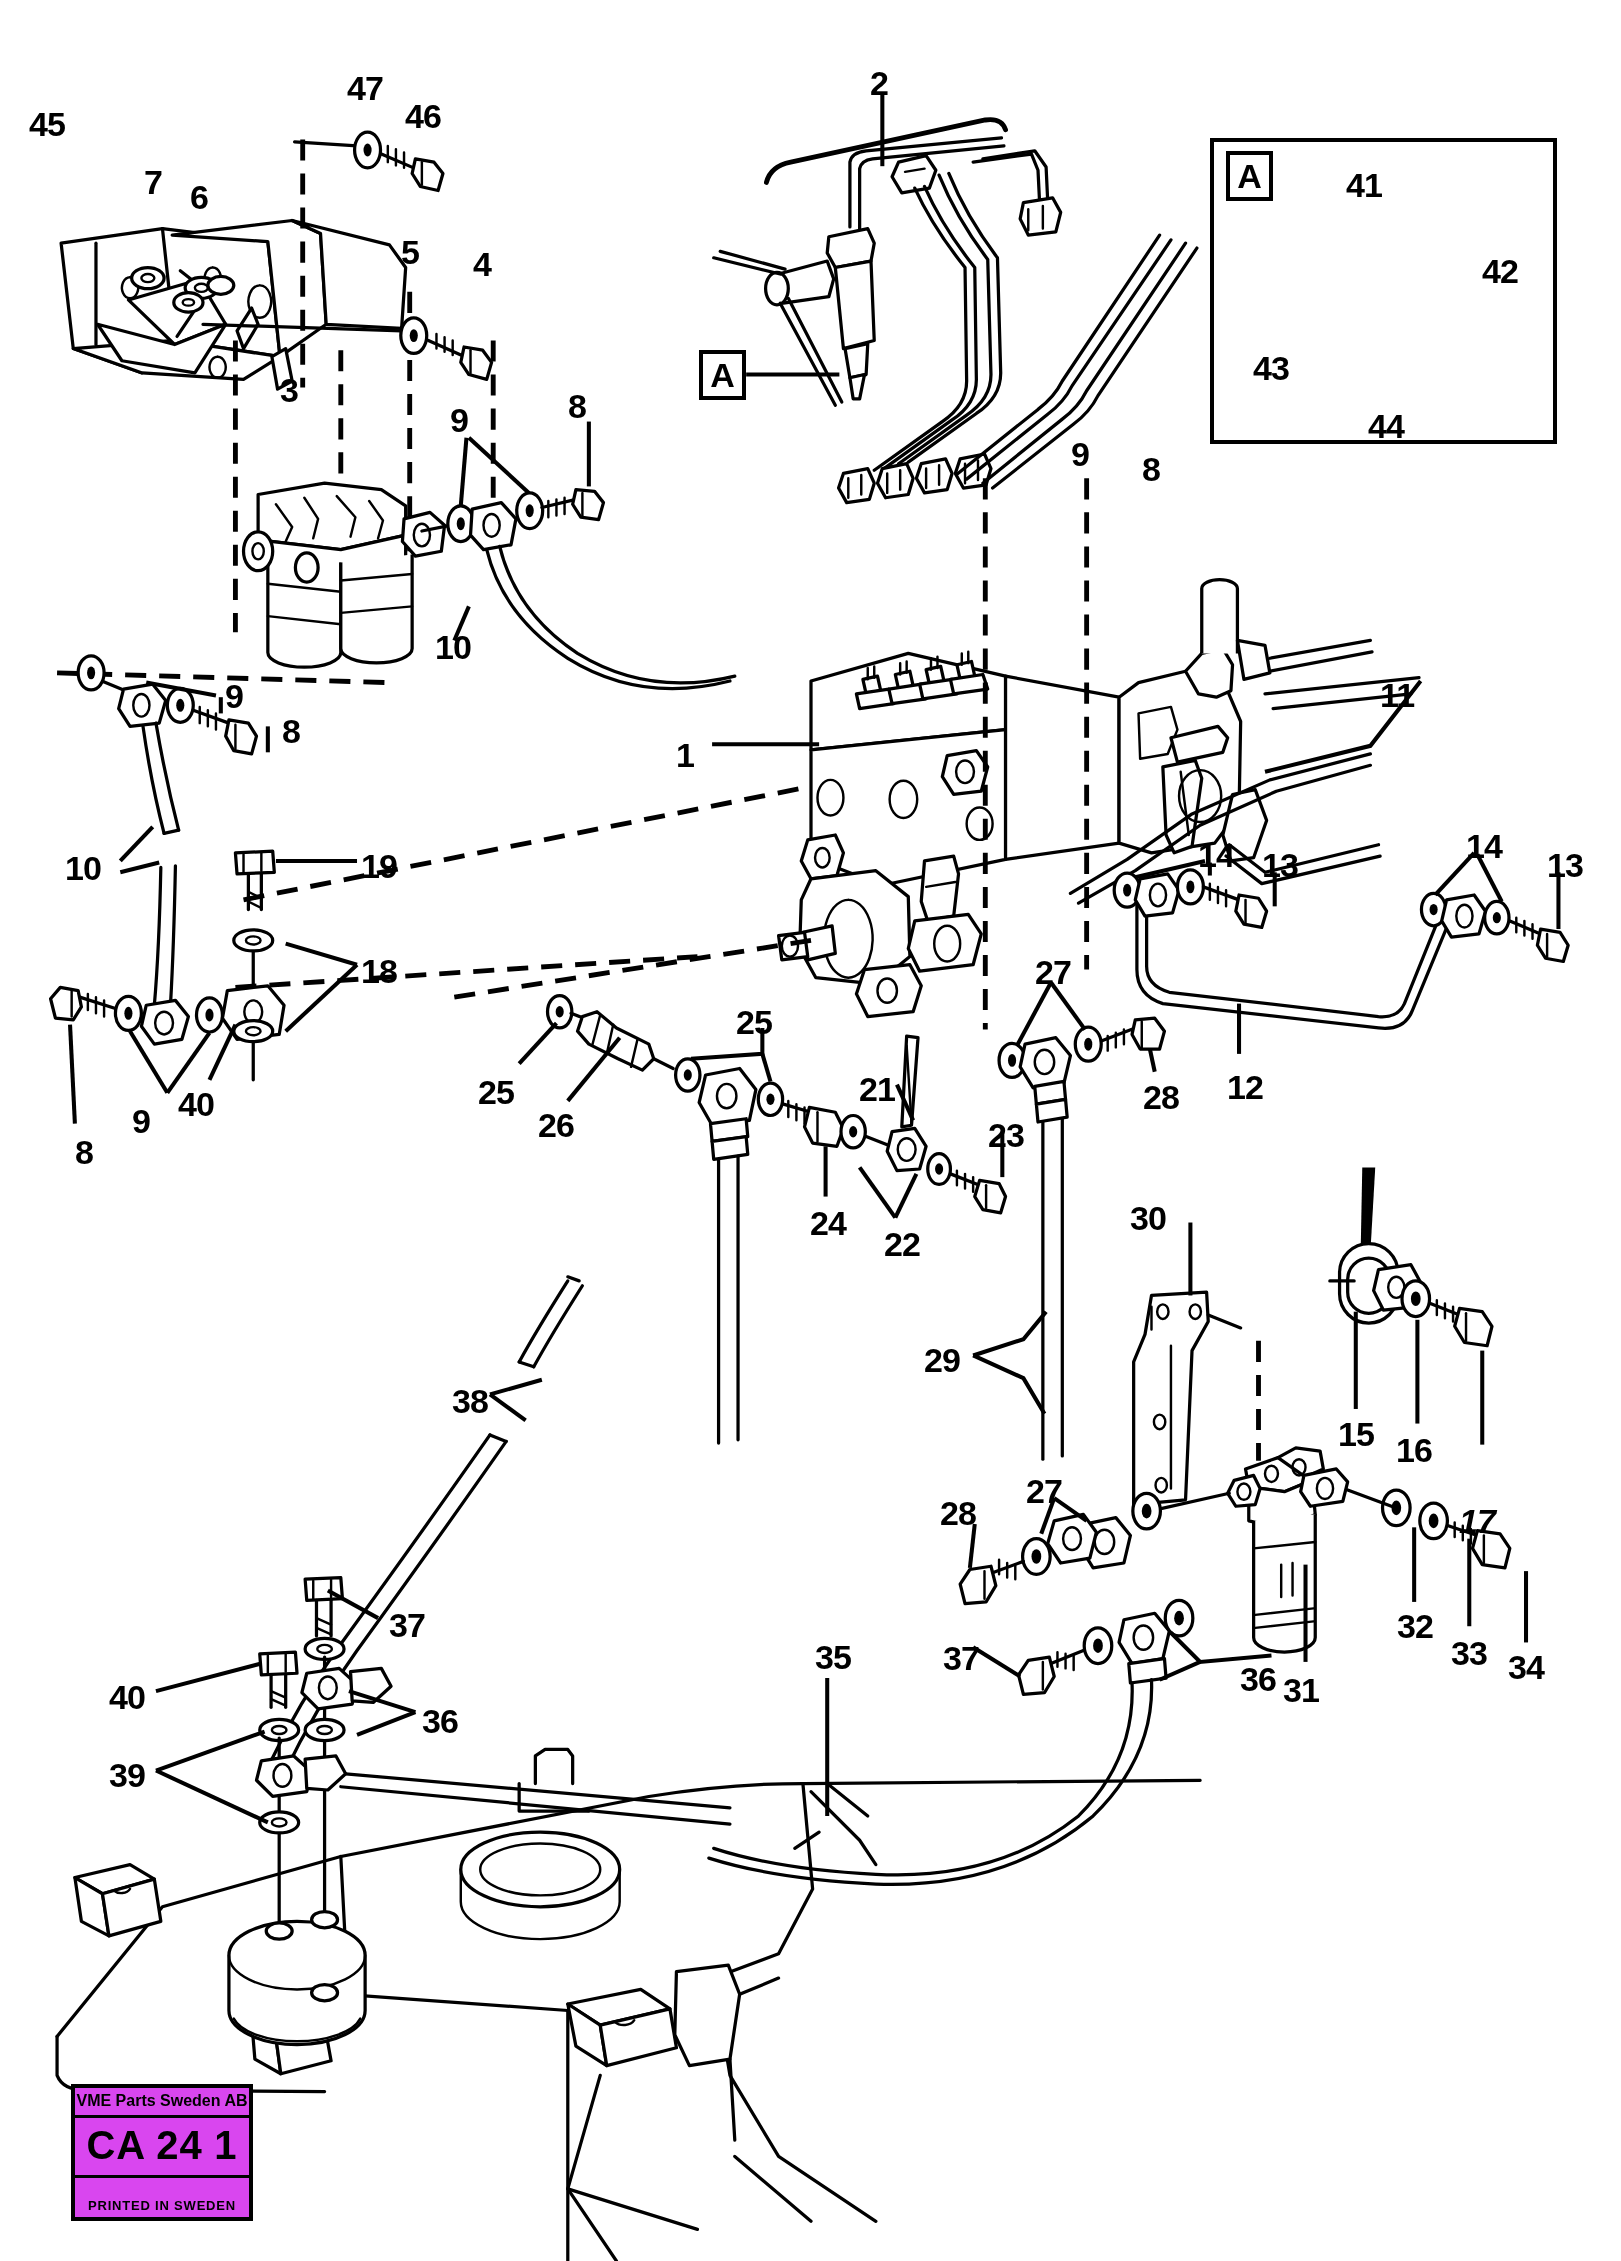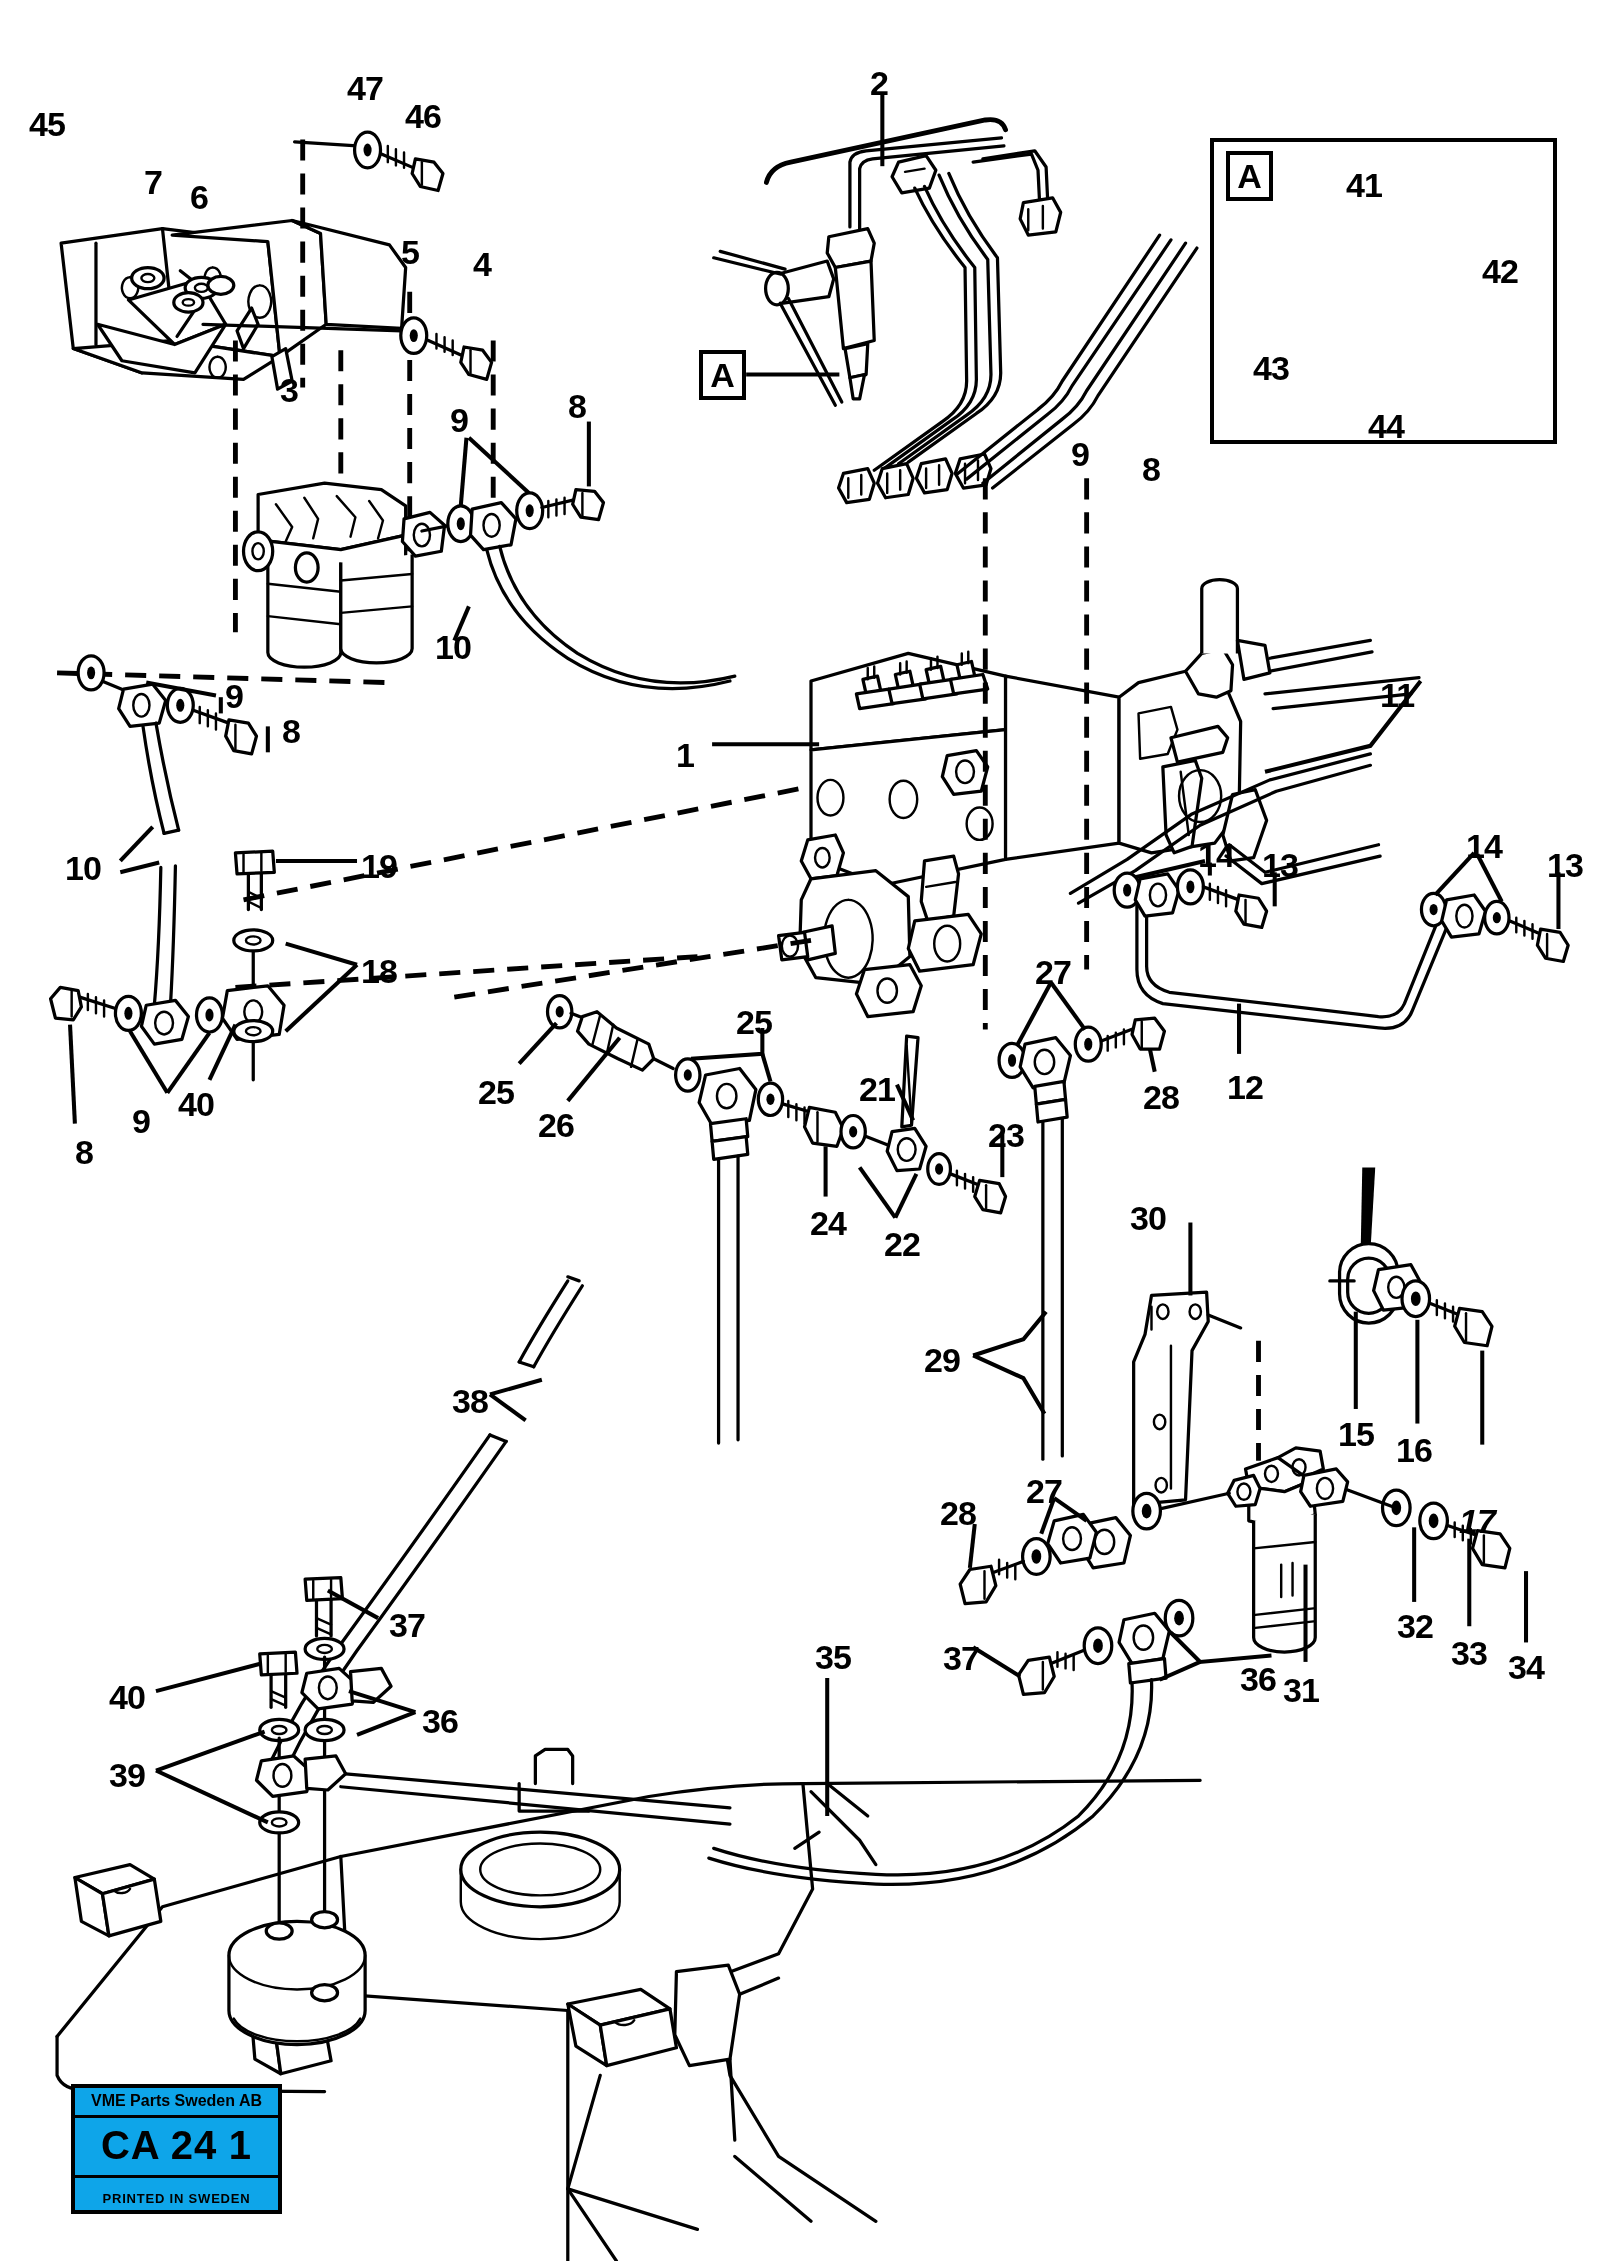--- a/index.html
+++ b/index.html
@@ -31,23 +31,23 @@
     font-size: 34px;
     color: #000000;
     line-height: 1;
     white-space: nowrap;
     letter-spacing: -0.8px;
   }
   .titleblock {
     position: absolute;
     left: 71px;
     top: 2084px;
-    width: 211px;
+    width: 182px;
     border: 4px solid #000;
-    background: #0ea5e9;
+    background: #d946ef;
     box-sizing: border-box;
   }
   .tb-row {
     border-bottom: 3.2px solid #000;
     text-align: center;
     font-weight: bold;
     color: #000;
   }
   .tb-row:last-child { border-bottom: none; }
   .tb-company {
@@ -55,21 +55,21 @@
     padding: 4px 0 4.9px 0;
     letter-spacing: 0px;
   }
   .tb-code {
     font-size: 40px;
     padding: 4.9px 0 7.3px 0;
     letter-spacing: 0.8px;
   }
   .tb-printed {
     font-size: 13px;
-    padding: 13px 0 4px 0;
+    padding: 20px 0 4px 0;
     letter-spacing: 0.8px;
   }
   .detail-frame {
     position: absolute;
     left: 1210px;
     top: 138px;
     width: 347px;
     height: 306px;
     border: 4.9px solid #000;
     box-sizing: border-box;

